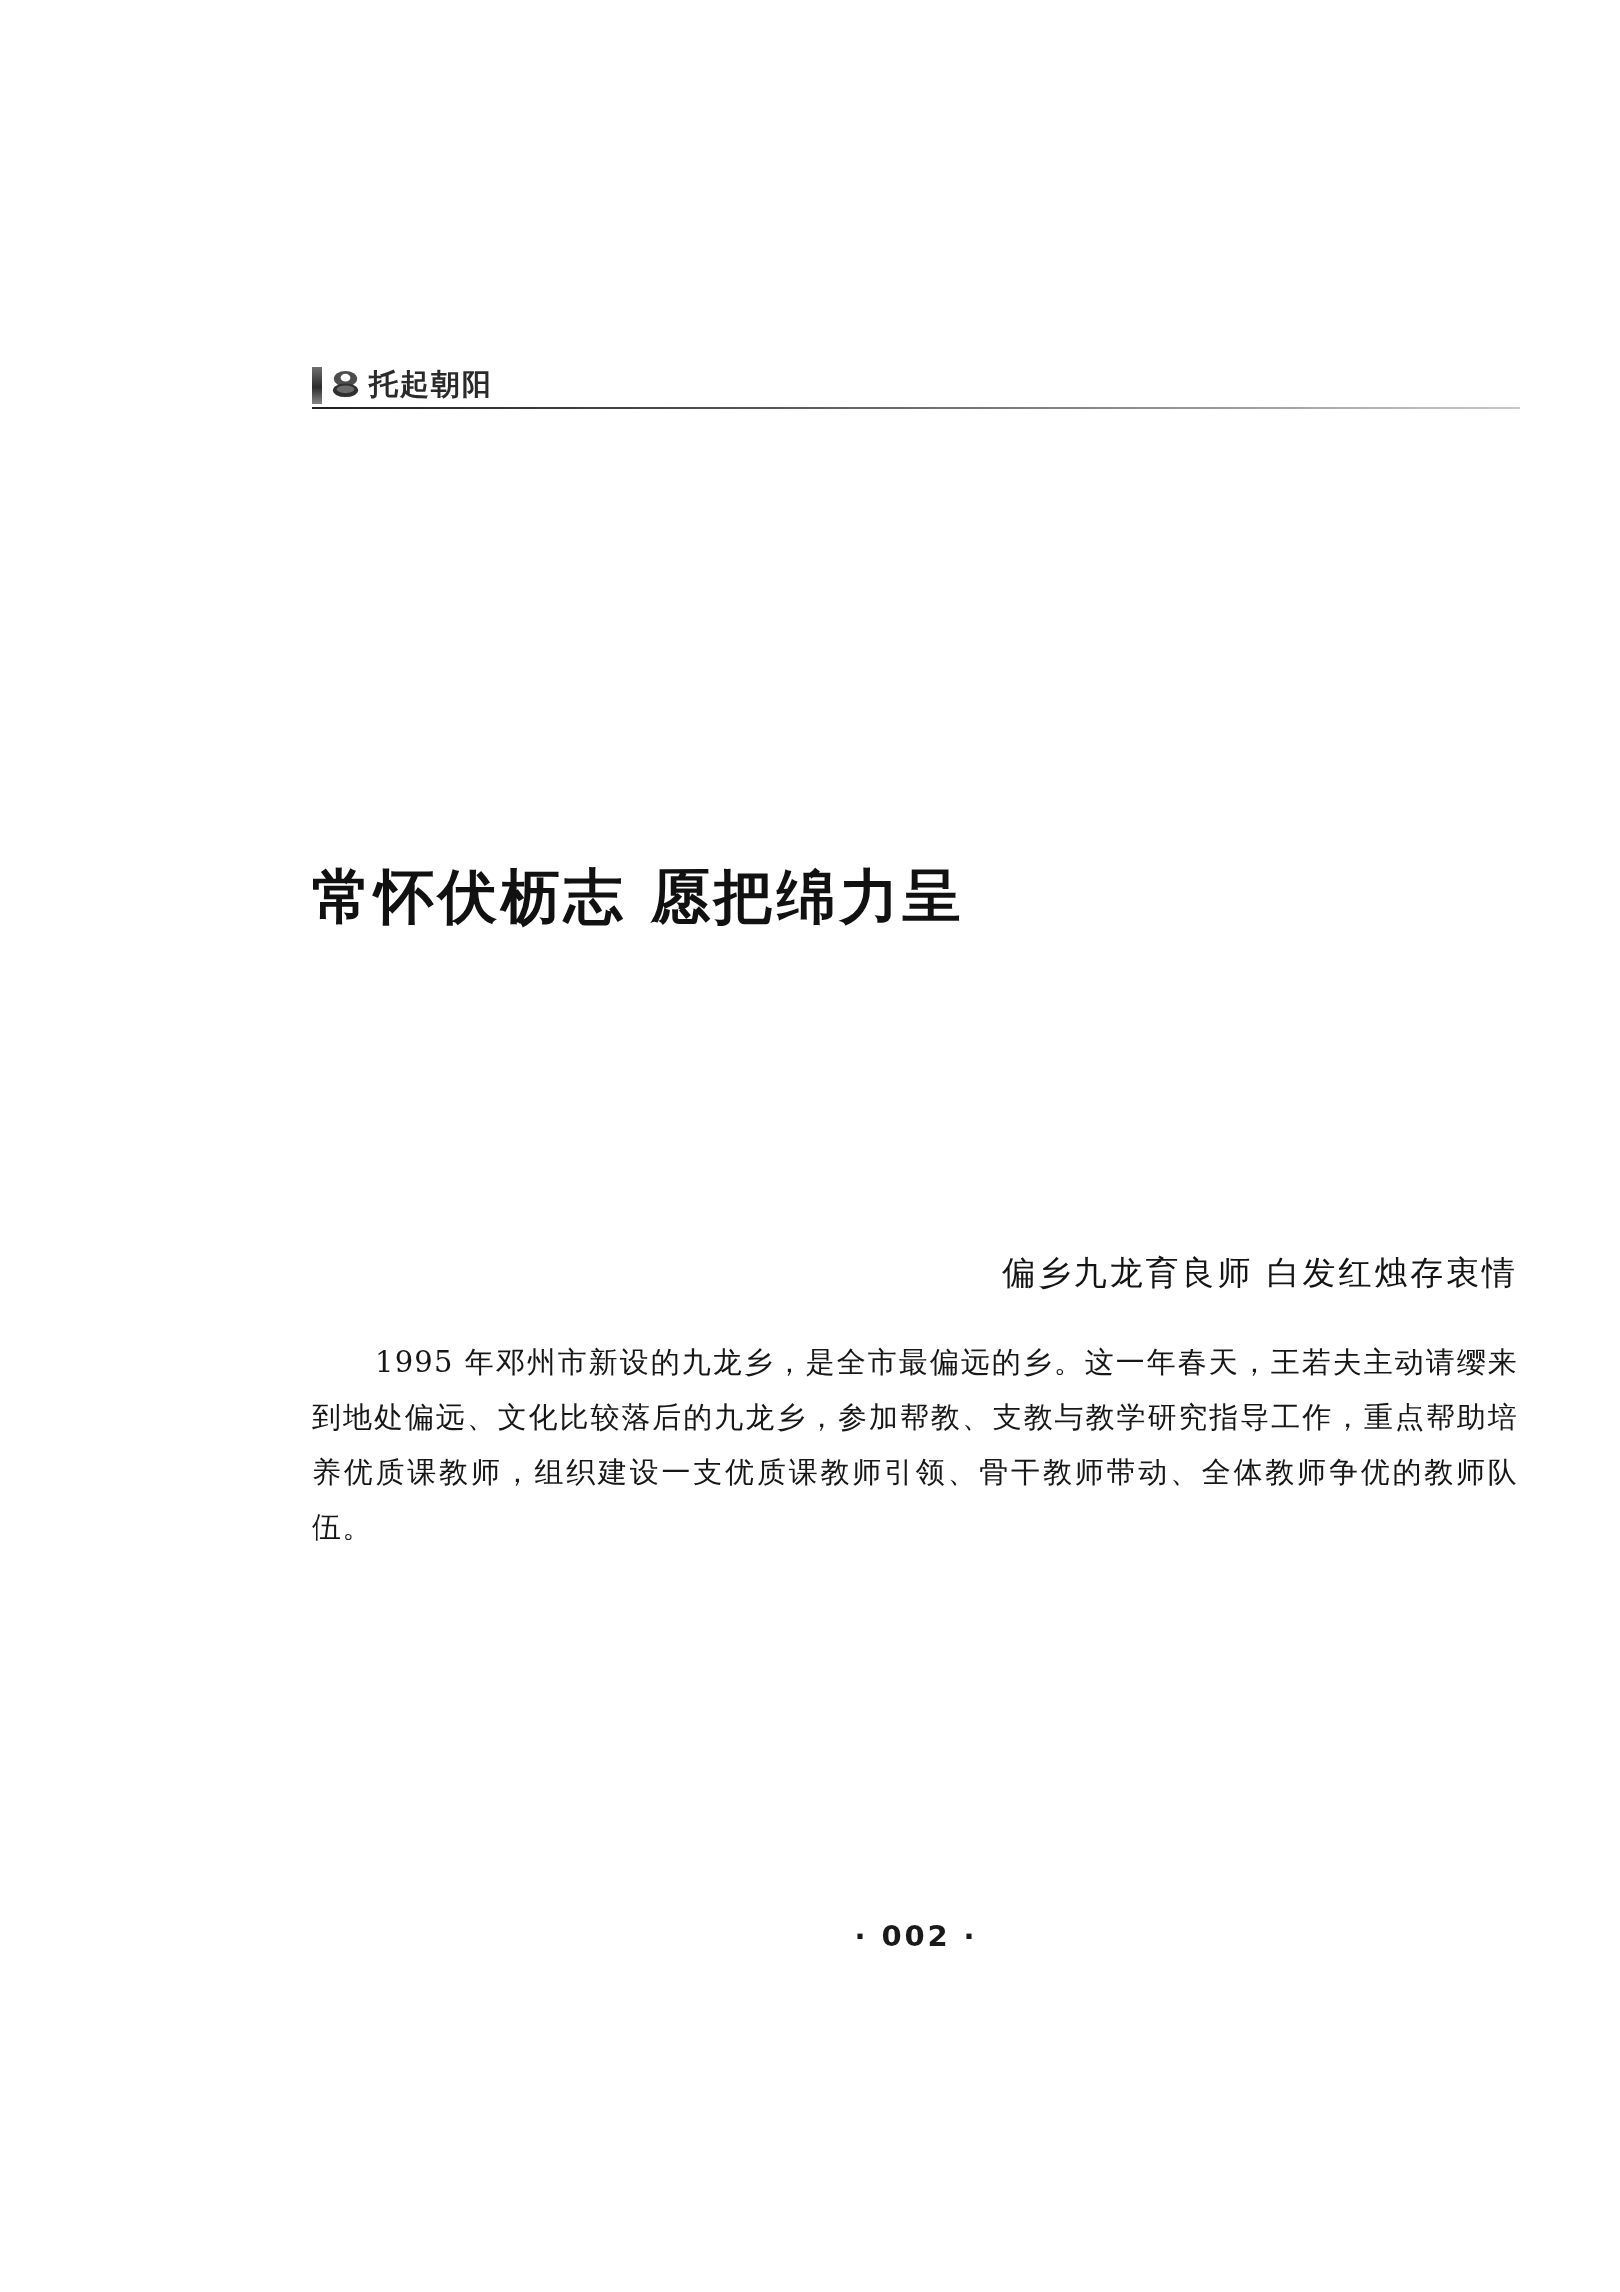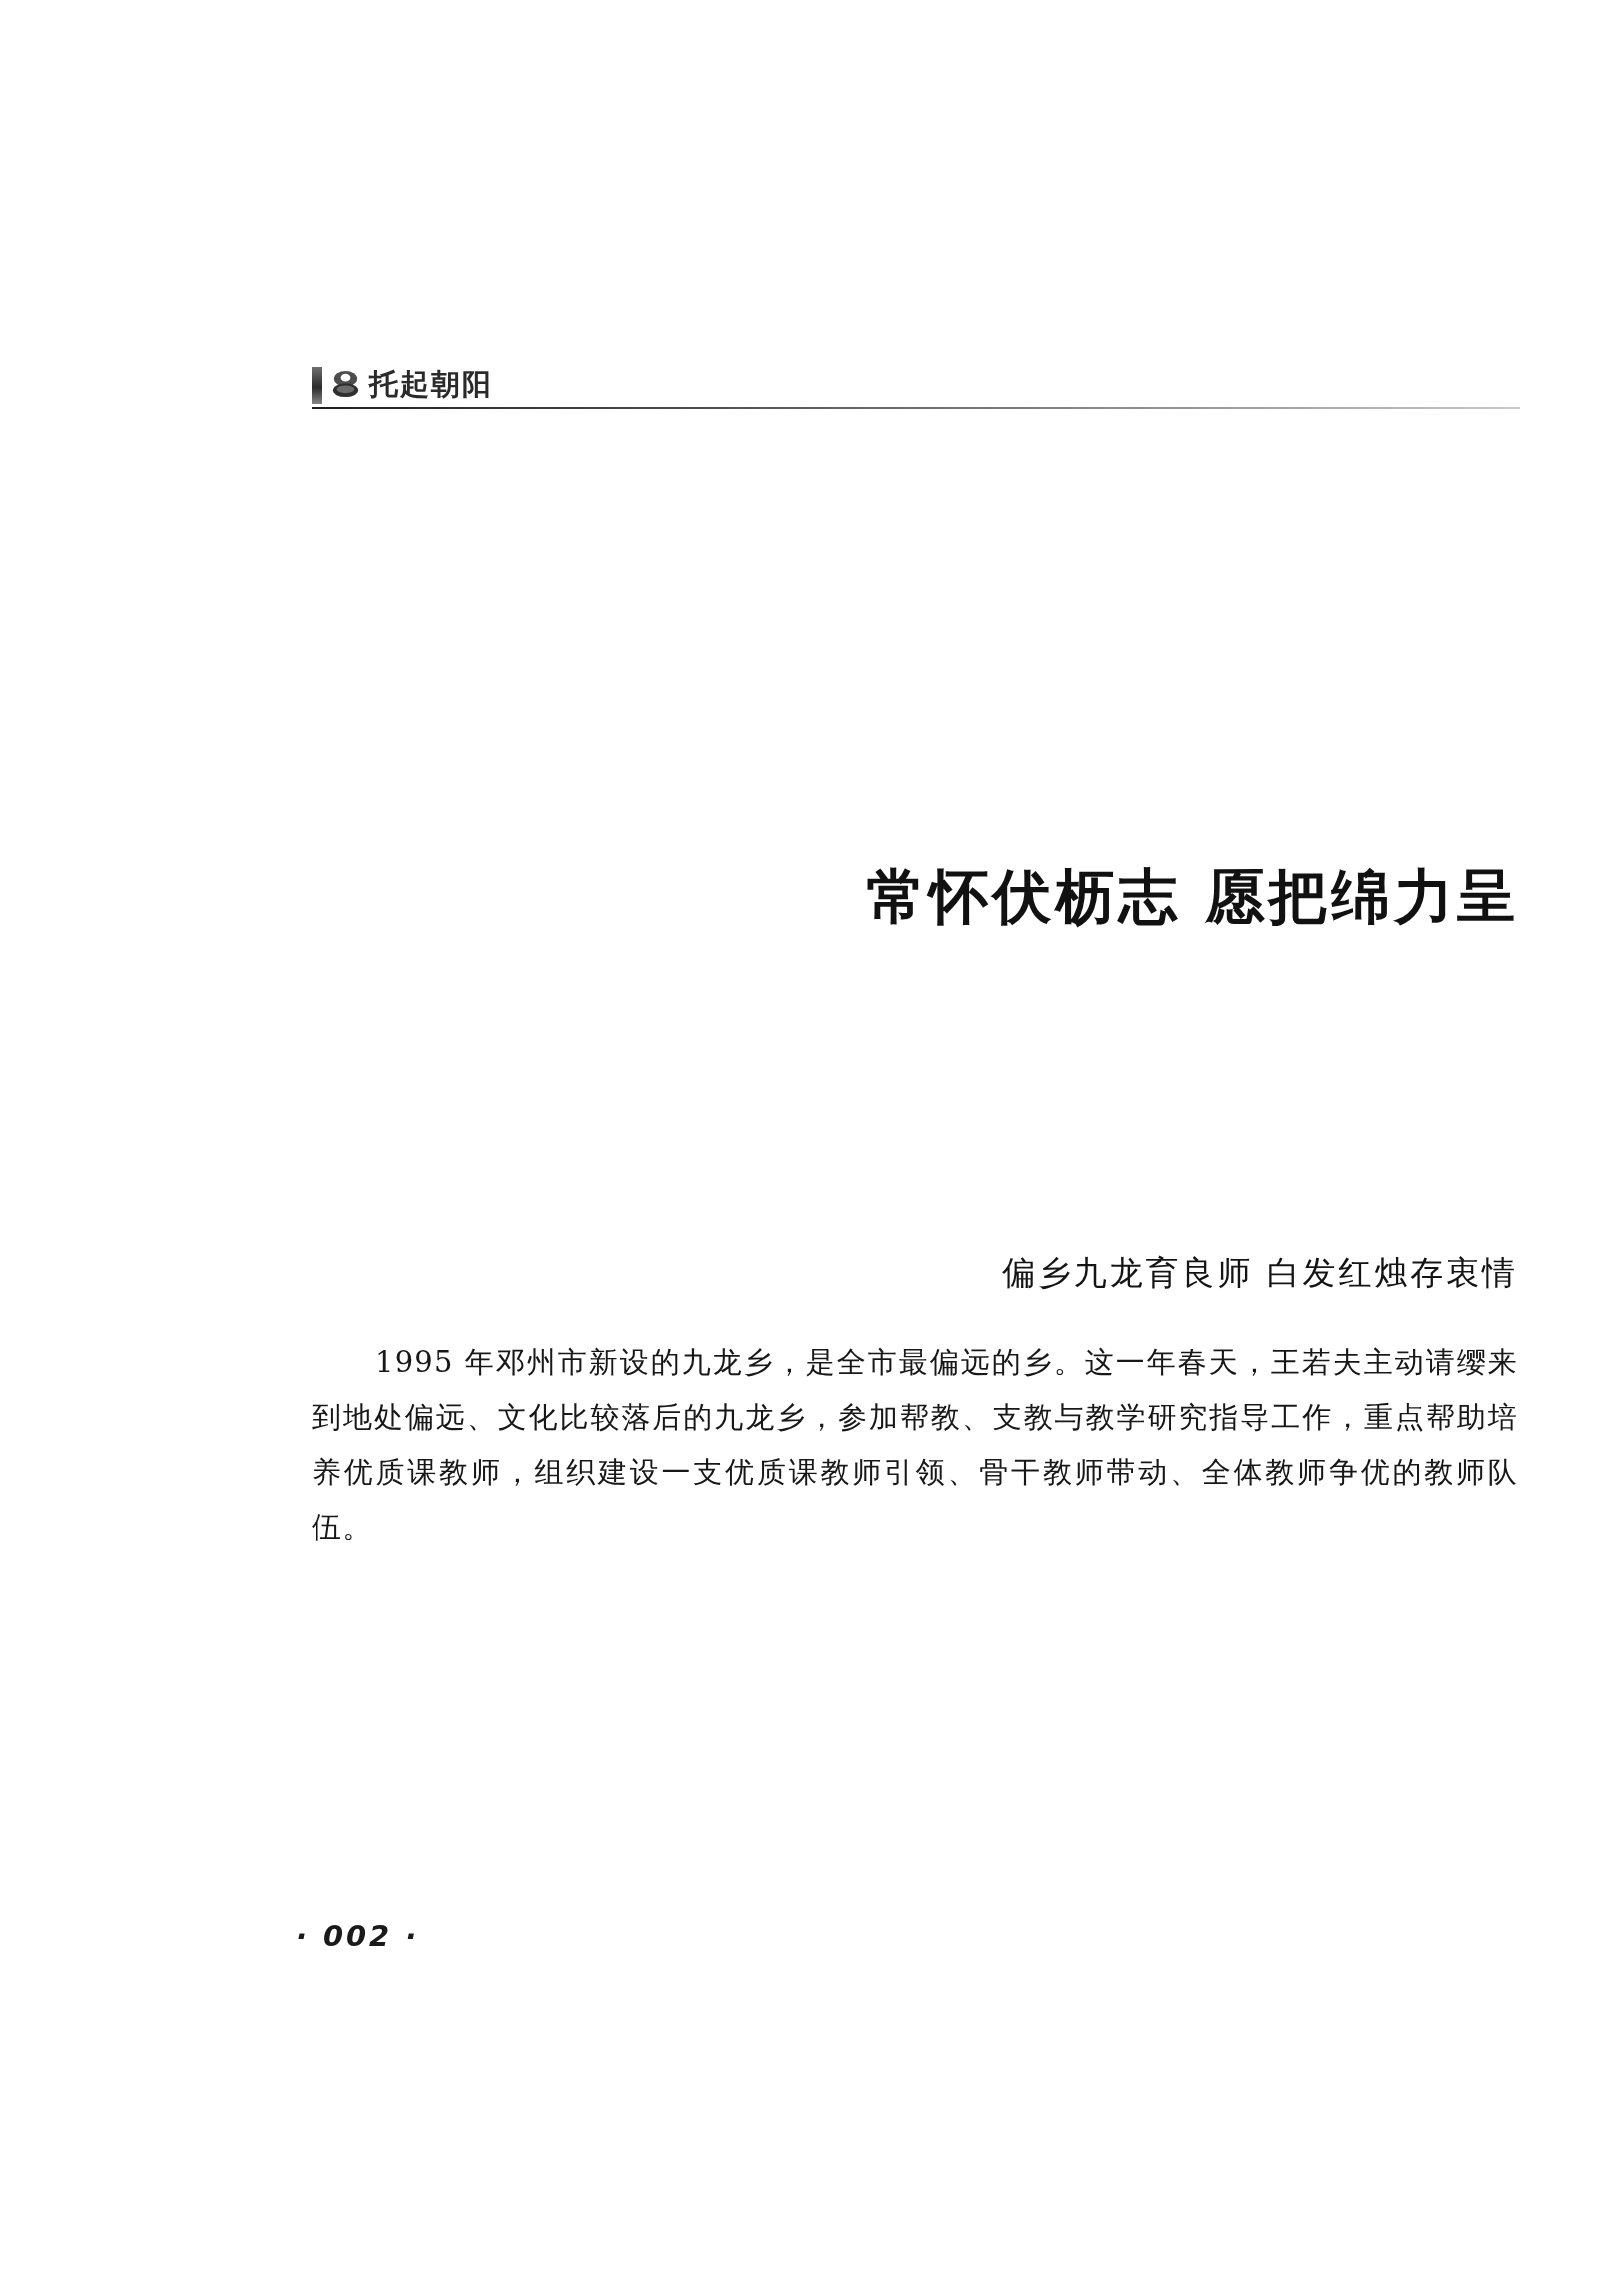--- a/index.html
+++ b/index.html
@@ -68,21 +68,21 @@
     height: 2px;
     background: linear-gradient(90deg, #1f1f1f 0%, #4a4a4a 30%, #9a9a9a 75%, #c9c9c9 100%);
   }
 
   
   .article-title {
     position: absolute;
     left: 312px;
     top: 861px;
     width: 1208px;
-    text-align: right;
+    text-align: left;
     font-family: "DejaVu Serif", "Liberation Serif", serif;
     font-size: 59px;
     font-weight: bold;
     letter-spacing: 3.9px;
     color: #111111;
     line-height: 71px;
   }
 
   
   .body-block {
@@ -107,30 +107,29 @@
     font-size: 33px;
     letter-spacing: 2.9px;
     line-height: 47px;
     color: #141414;
     font-family: "DejaVu Serif", "Liberation Serif", serif;
   }
 
   
   .page-number {
     position: absolute;
-    left: 296px;
+    left: 312px;
     top: 1919px;
     width: 1208px;
-    text-align: left;
+    text-align: center;
     font-family: "DejaVu Sans", "Liberation Sans", sans-serif;
     font-size: 29px;
     font-weight: bold;
     letter-spacing: 2.9px;
     color: #1a1a1a;
-    font-style: italic;
   }
 </style>
 </head>
 <body>
 
 <div class="page">
 
   <div class="running-header">
     <div class="rh-mark"></div>
     <div class="rh-icon">

